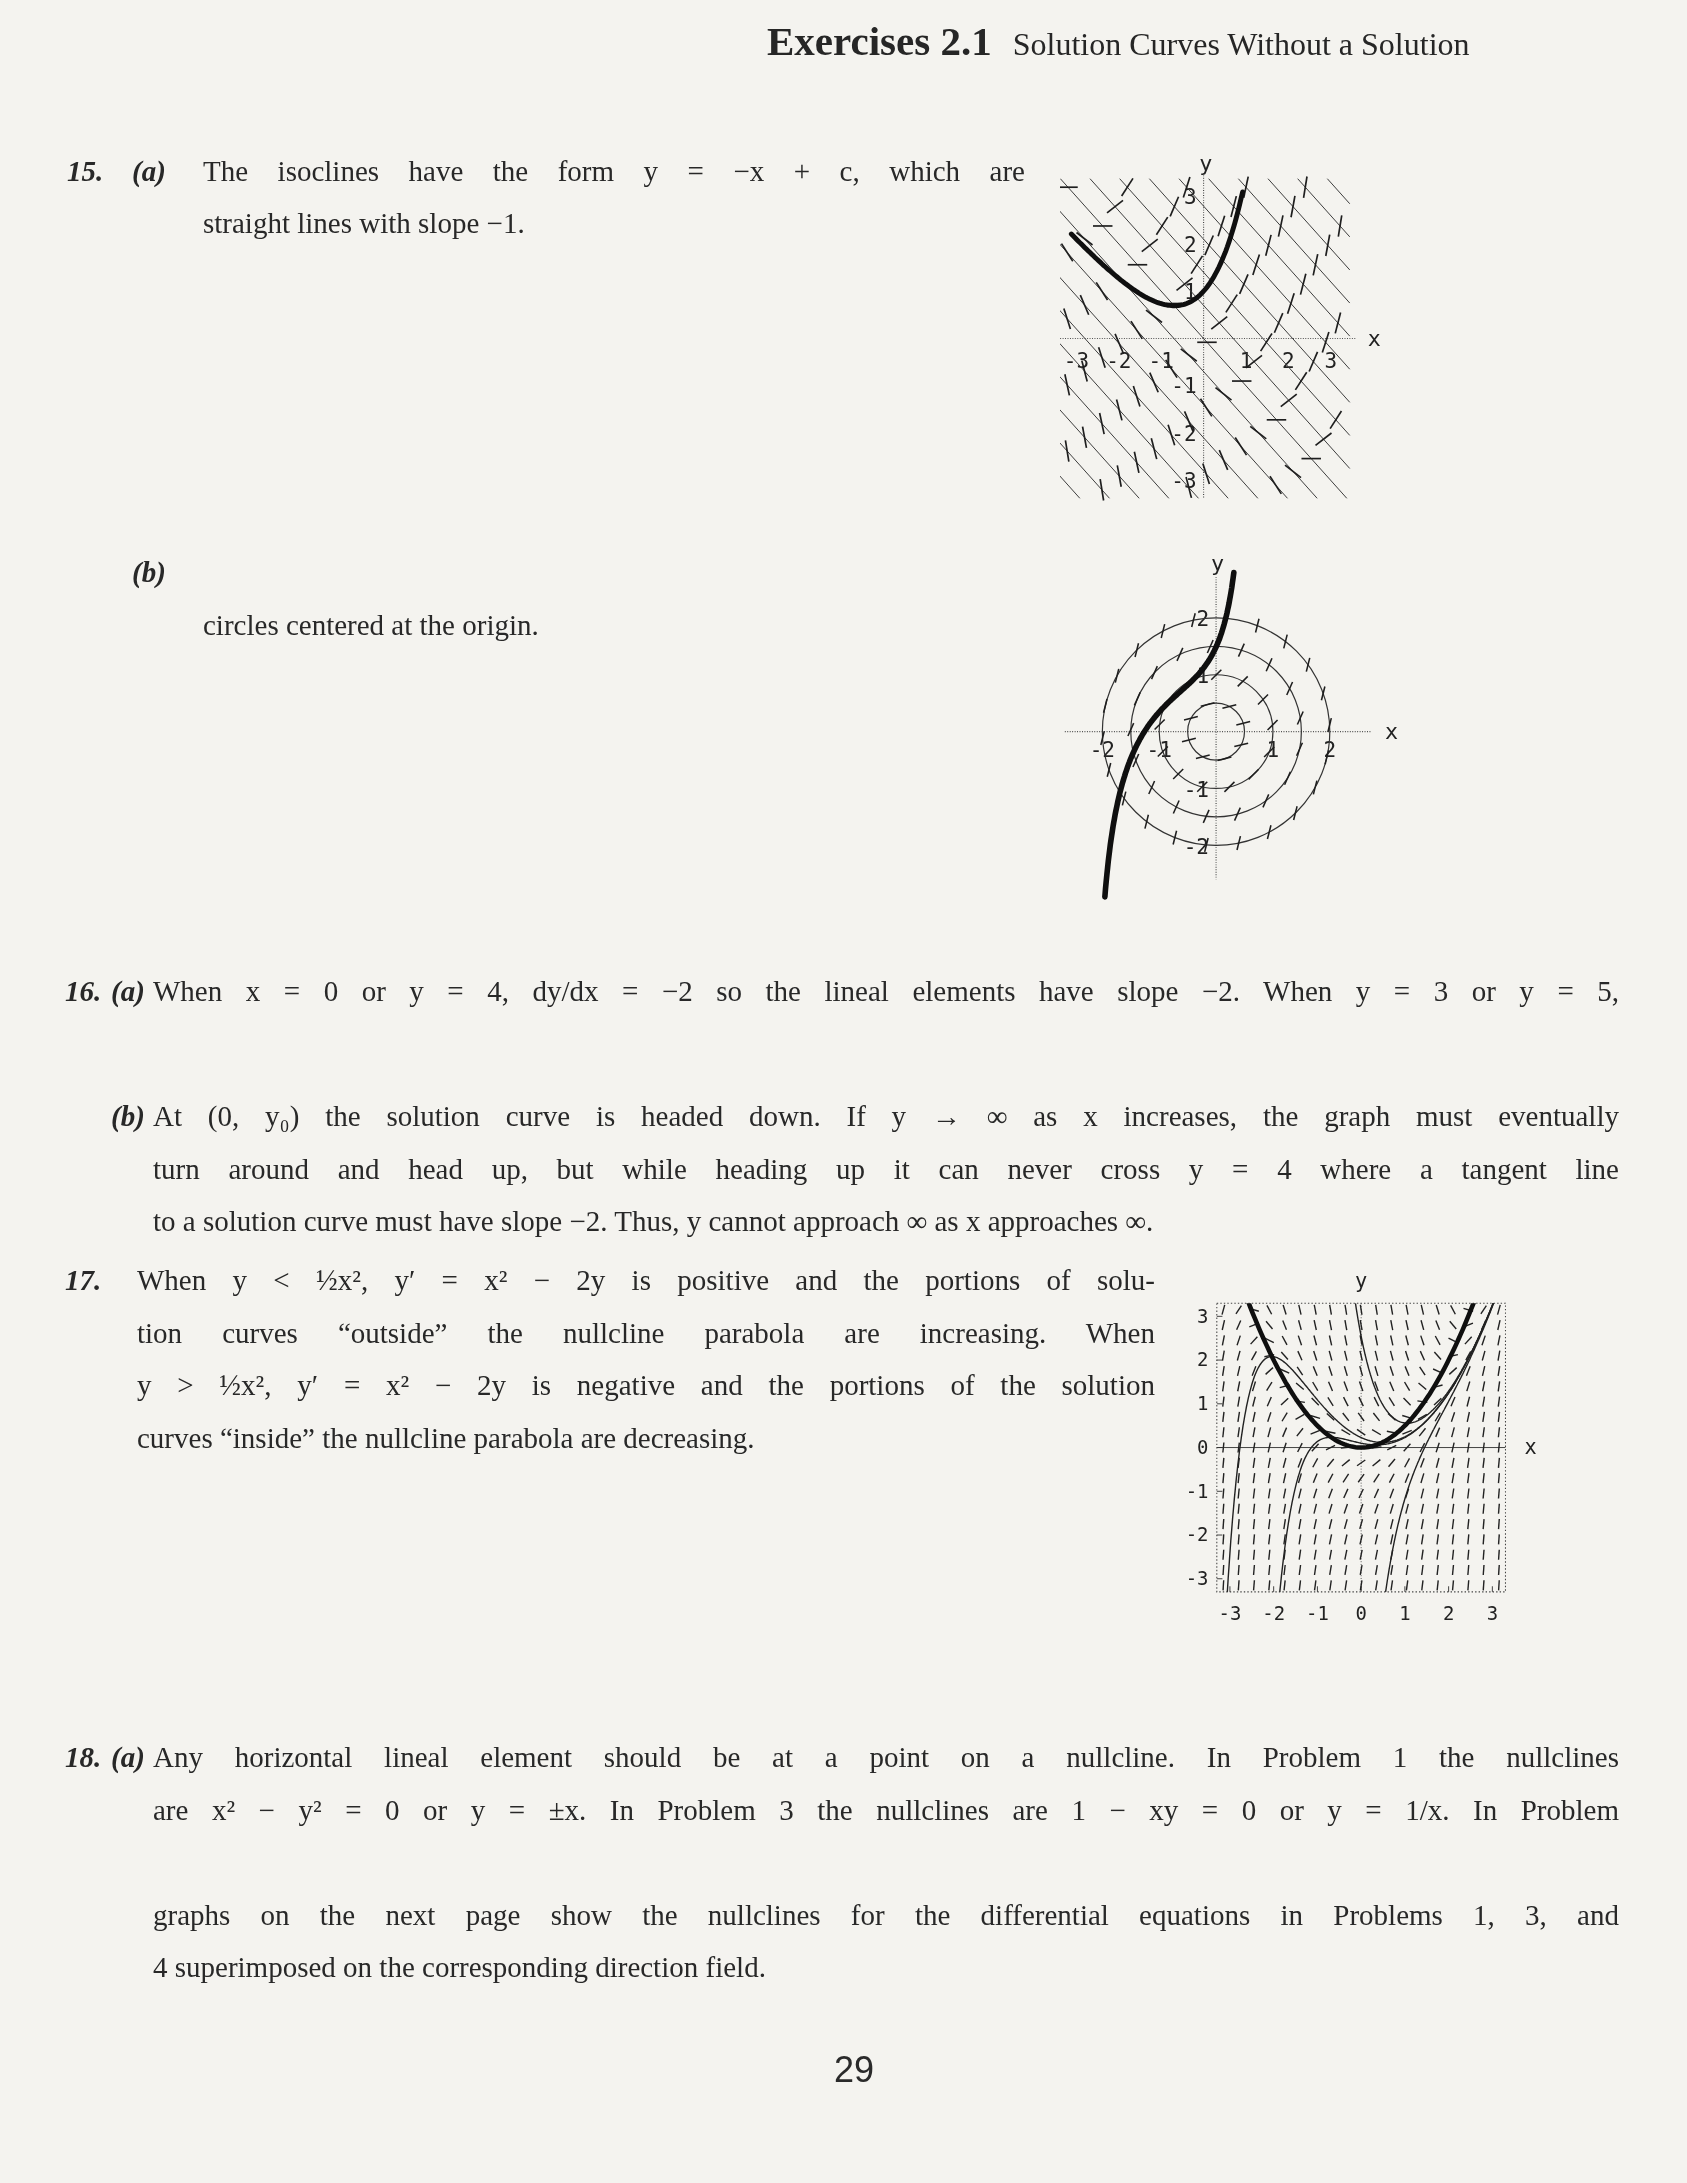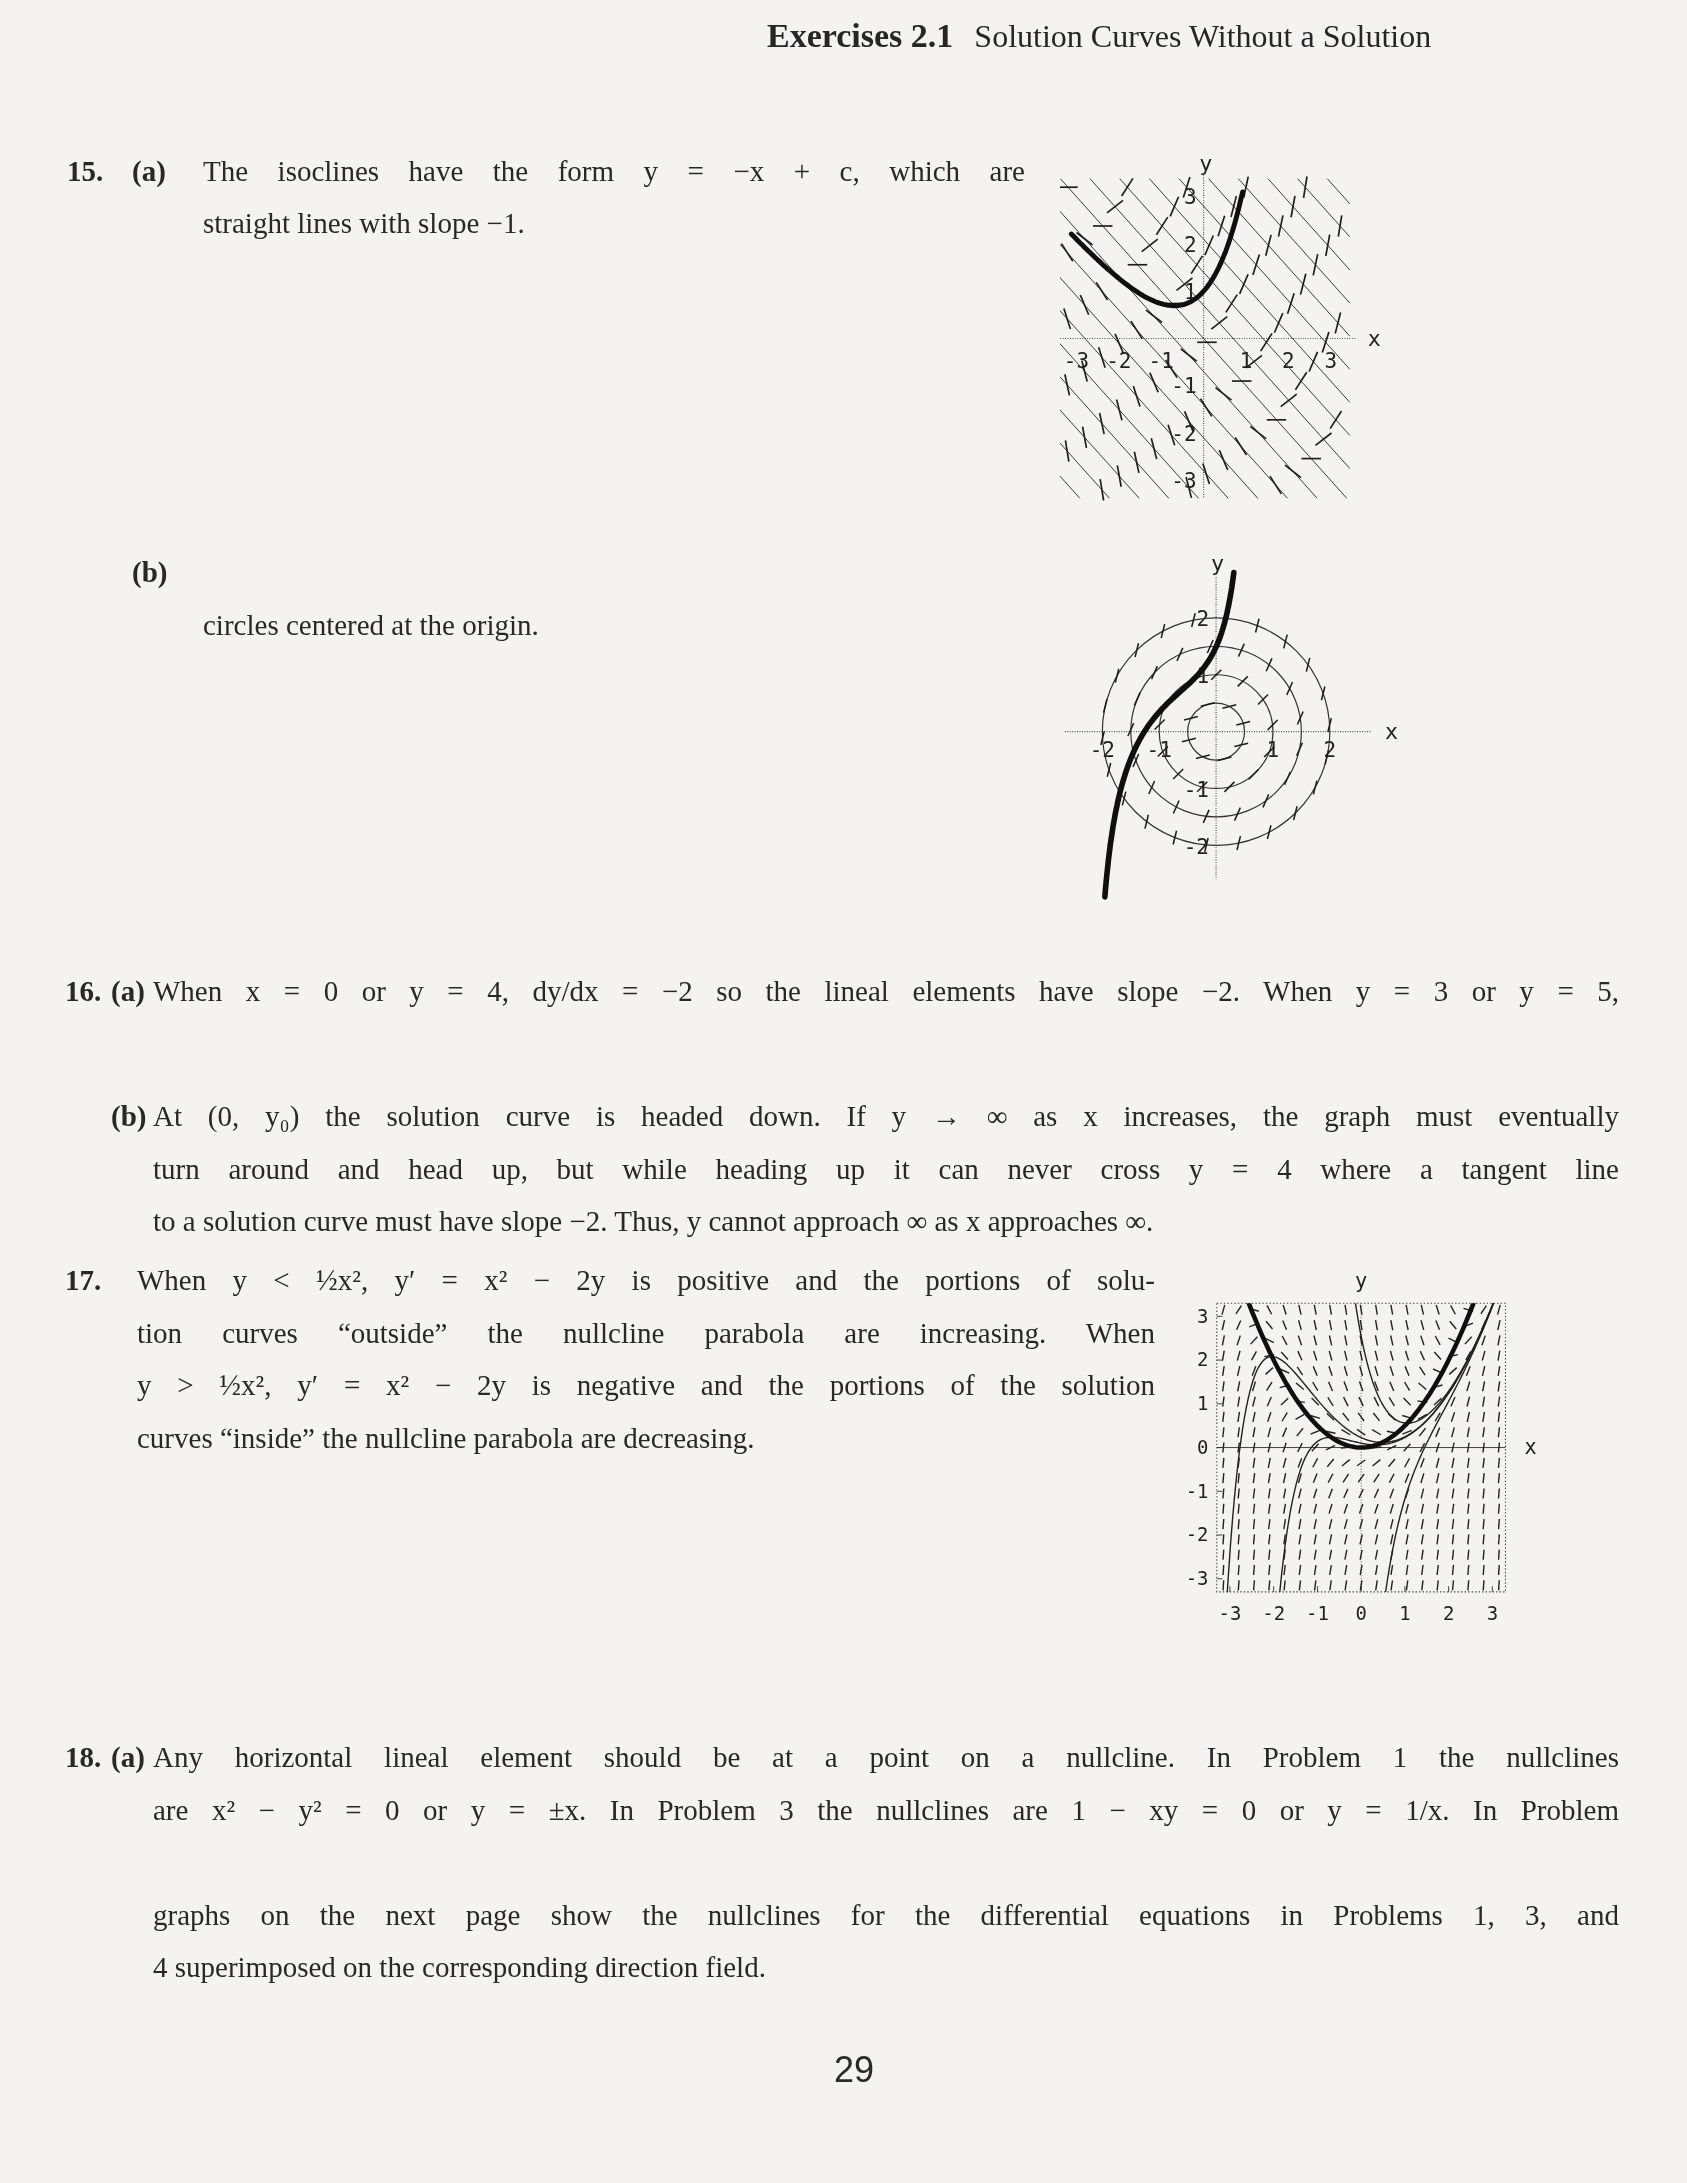--- a/index.html
+++ b/index.html
@@ -1,23 +1,23 @@
 <!DOCTYPE html>
 <html style="font-size:11.2px"><head>
 <meta charset="utf-8">
 <style>
   html,body{margin:0;padding:0;background:#dddbd6;}
   .page{position:relative;width:1687px;height:2183px;background:#f4f3ef;overflow:hidden;
         font-family:"Liberation Serif","DejaVu Serif",serif;color:#262626;}
   .tl{position:absolute;font-size:29px;line-height:35px;color:#282828;}
-  .b{font-weight:bold;}
+  .b{font-weight:bold;font-style:italic;}
   .jl{text-align:justify;text-align-last:justify;}
   .nl{white-space:nowrap;}
   .hdr{position:absolute;left:767px;top:17px;white-space:nowrap;}
-  .hdr .hb{font-weight:bold;font-size:34px;}
+  .hdr .hb{font-weight:bold;font-size:41px;}
   .hdr .ht{font-size:32px;margin-left:21px;margin-top:48px;}
   .pageno{position:absolute;left:812px;top:2049px;width:84px;text-align:center;
           font-family:"Liberation Sans","DejaVu Sans",sans-serif;font-weight:normal;font-size:36px;color:#2a2a2a;}
   .fig{position:absolute;}
   .fig svg{display:block;}
 </style>
 </head>
 <body>
 
 <div class="page">

